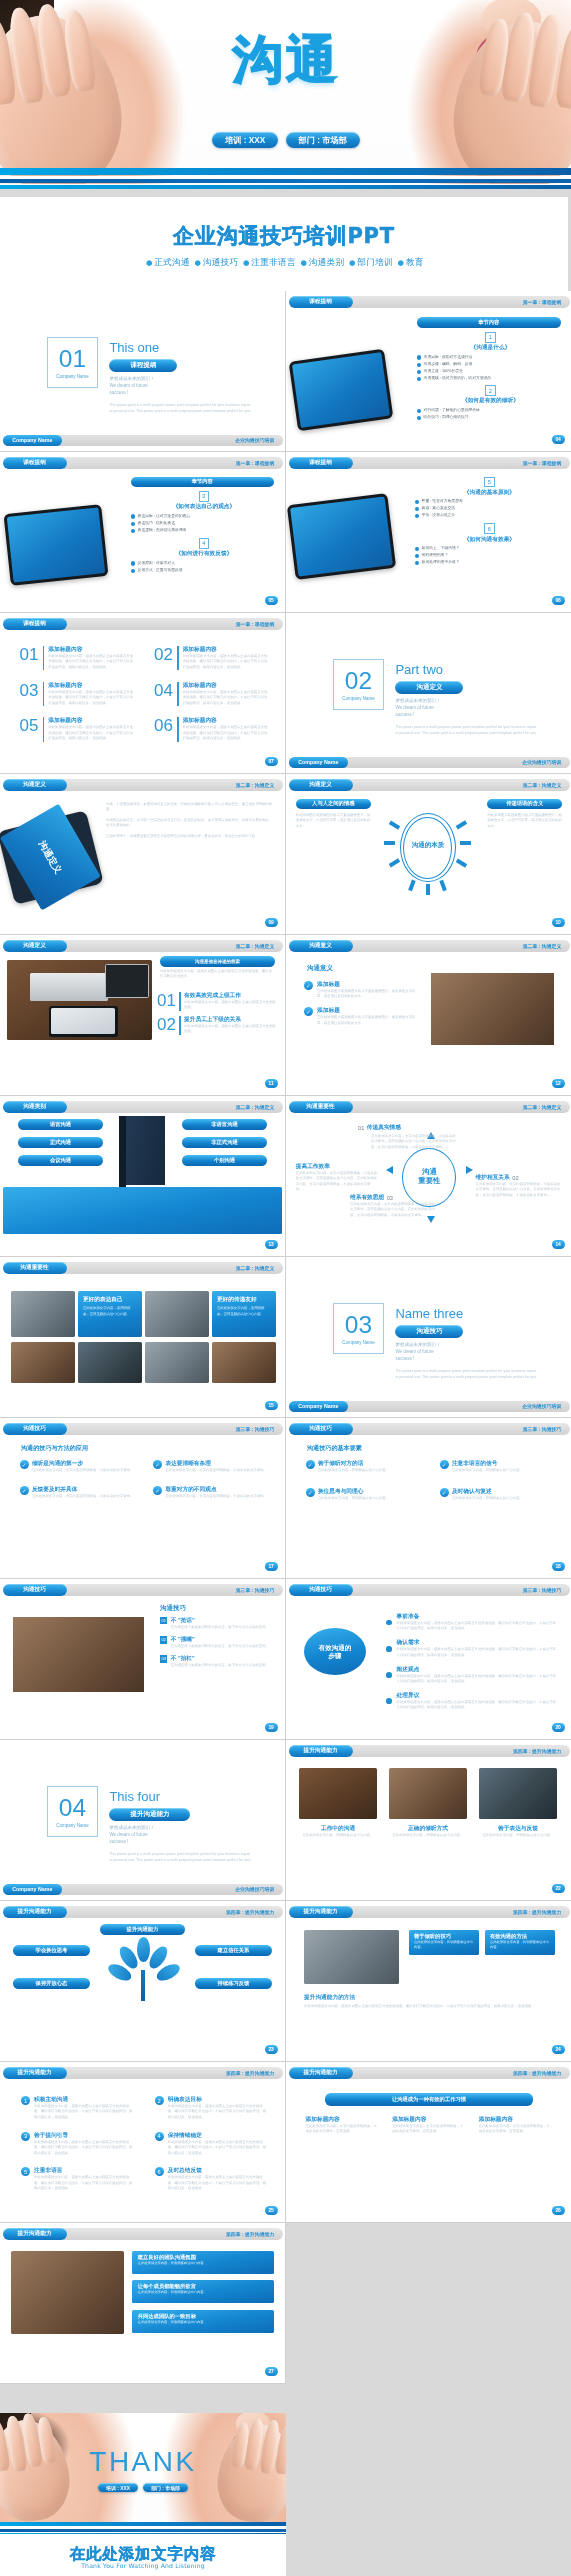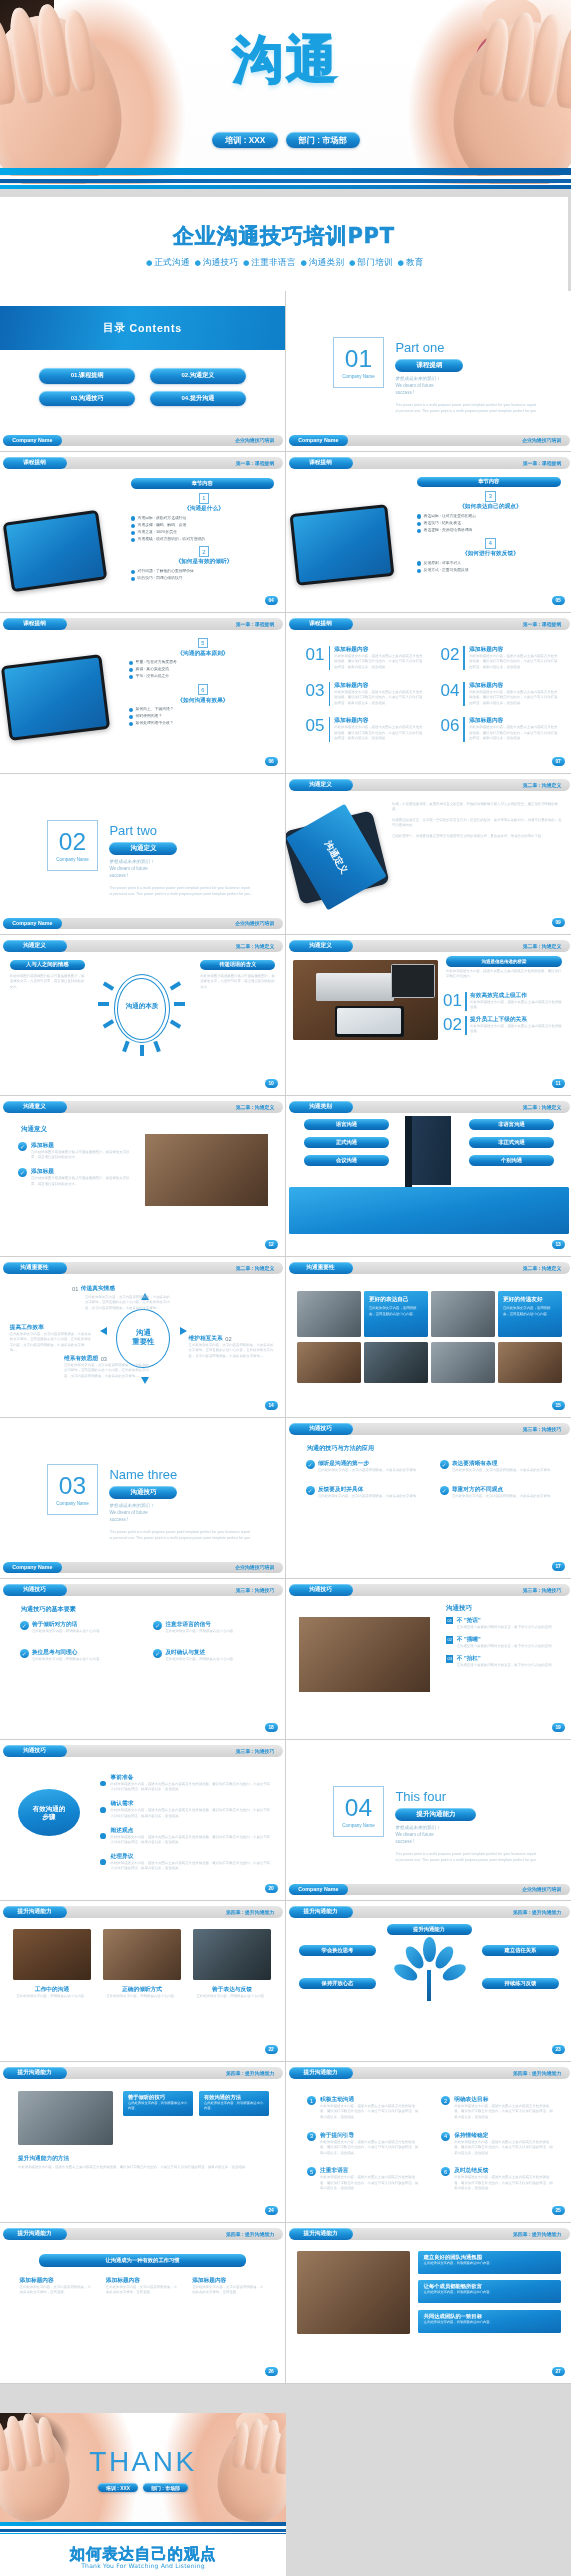--- a/index.html
+++ b/index.html
@@ -335,46 +335,29 @@
       <span class="dot">●</span><span>沟通技巧</span>
       <span class="dot">●</span><span>注重非语言</span>
       <span class="dot">●</span><span>沟通类别</span>
       <span class="dot">●</span><span>部门培训</span>
       <span class="dot">●</span><span>教育</span>
     </div>
   </div>
 
   <div class="grid">
 
-    <div class="slide">
-      <div class="contents-band">
-        <span>目录</span>&nbsp;
-        <span>Contents</span>
-      </div>
-      <div class="contents-grid">
-        <div class="cbtn">01.课程提纲</div>
-        <div class="cbtn">02.沟通定义</div>
-        <div class="cbtn">03.沟通技巧</div>
-        <div class="cbtn">04.提升沟通</div>
-      </div>
-      <div class="sl-foot">
-        <div class="bar"></div>
-        <div class="cname">Company Name</div>
-        <div class="ft">企业沟通技巧培训</div>
-      </div>
-    </div>
 
     <div class="slide">
       <div class="part-wrap">
         <div class="part-num">
           <div class="n">01</div>
           <div class="cn">Company Name</div>
         </div>
         <div class="part-txt">
-          <div class="part-en">Part one</div>
+          <div class="part-en">This one</div>
           <div class="part-pill">课程提纲</div>
           <div class="part-sub">
             <div>梦想成就未来的我们！</div>
               <div>We dream of future</div>
               <div>success !</div>
           </div>
           <div class="part-body">This power point is a multi purpose power point template perfect for your business report or personal use. This power point is a multi purpose power point template perfect for you .</div>
         </div>
       </div>
       <div class="sl-foot">
@@ -1202,18 +1185,18 @@
         <span class="pill">部门 : 市场部</span>
       </div>
     </div>
     <div class="thanks-stripes">
       <div class="ts ts1"></div>
         <div class="ts ts2"></div>
         <div class="ts ts3"></div>
       <div class="ts ts4"></div>
         <div class="ts ts5"></div>
     </div>
-    <div class="thanks-cn">如何表达自己的观点</div>
+    <div class="thanks-cn">在此处添加文字内容</div>
     <div class="thanks-en">Thank You For Watching And Listening</div>
   </div>
 
 </div>
 
 
 </body></html>

